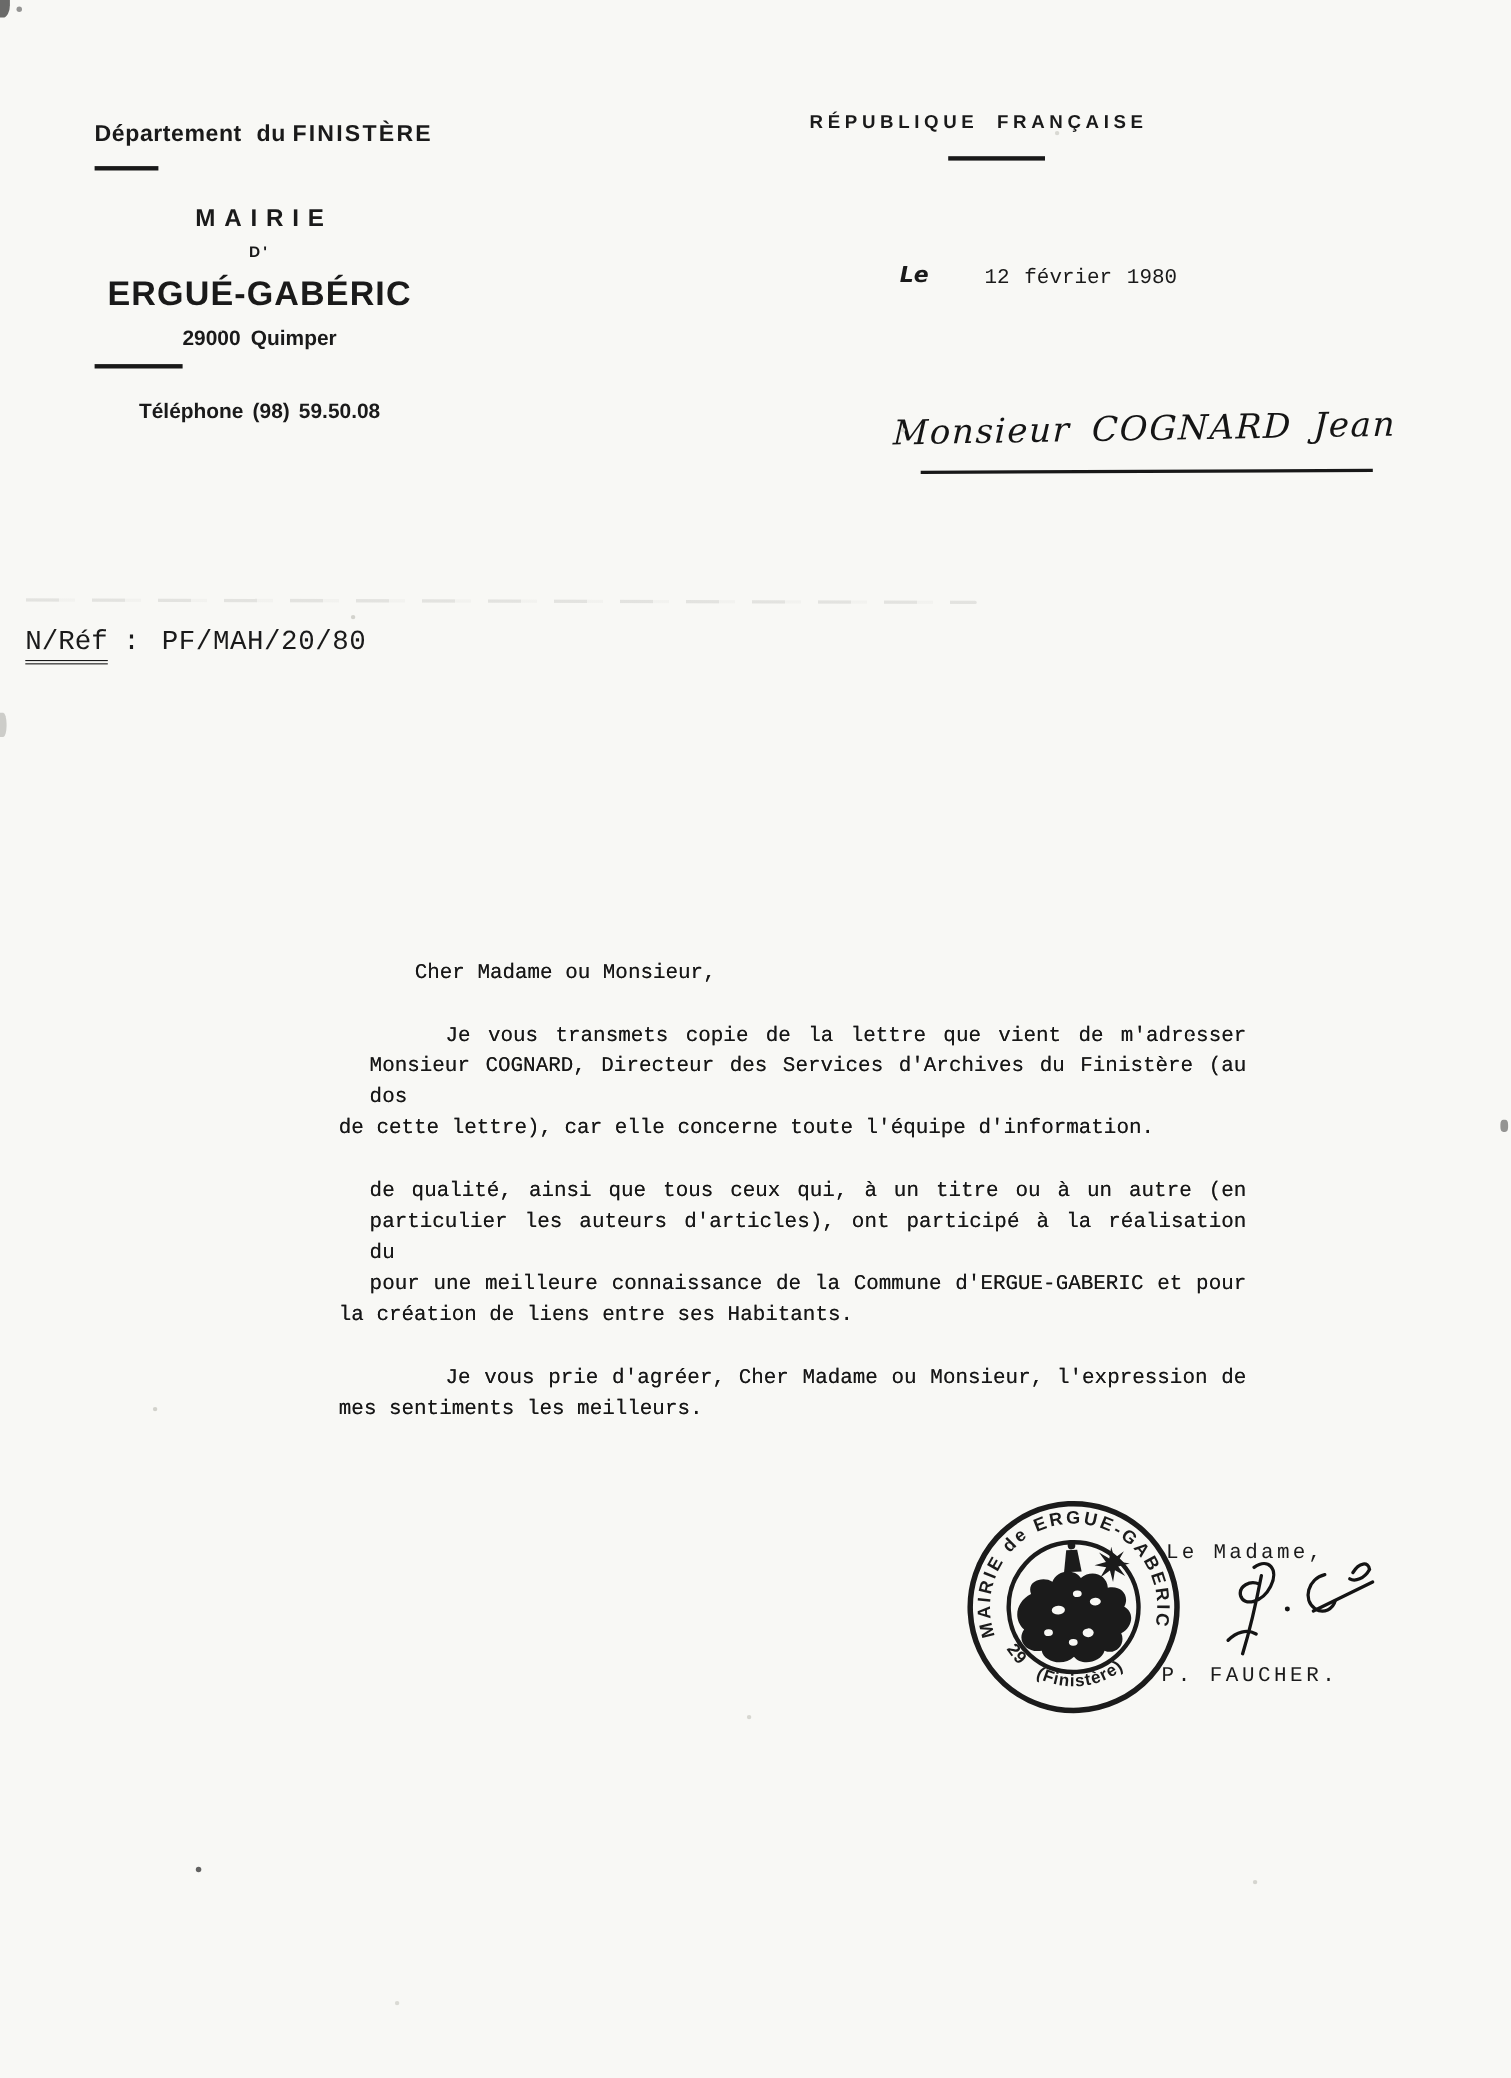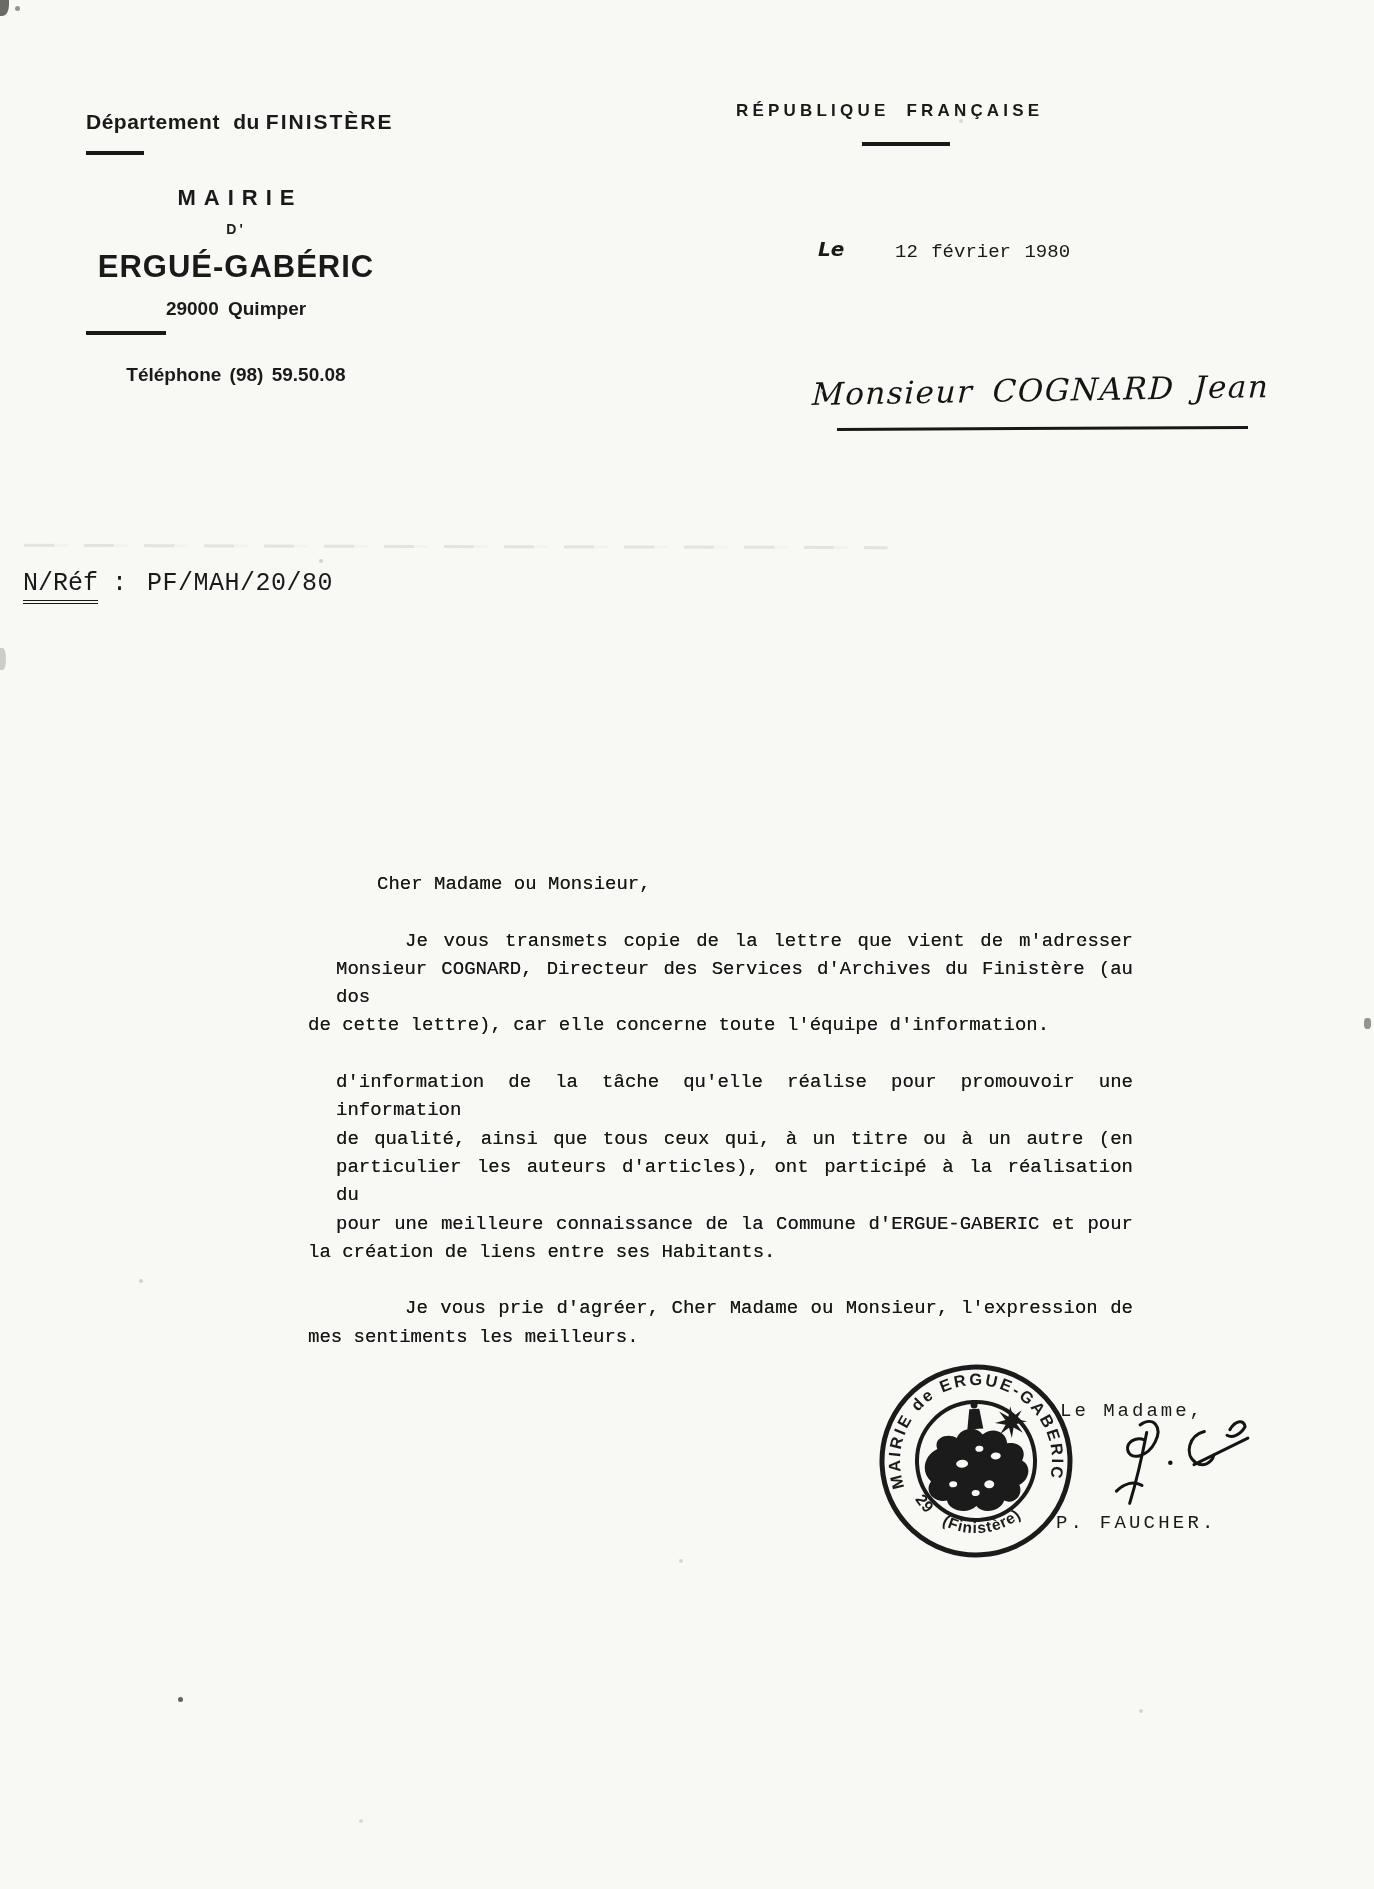--- a/index.html
+++ b/index.html
@@ -105,21 +105,20 @@
     <div class="para">
       <div class="line first">Cher Madame ou Monsieur,</div>
     </div>
 
   <div class="para">
         <div class="line first">Je vous transmets copie de la lettre que vient de m'adresser</div>
         <div class="line">Monsieur COGNARD, Directeur des Services d'Archives du Finistère (au dos</div>
         <div class="line">de cette lettre), car elle concerne toute l'équipe d'information.</div>
       </div>
       <div class="para">
-        <div class="line">d'information de la tâche qu'elle réalise pour promouvoir une information</div>
         <div class="line">de qualité, ainsi que tous ceux qui, à un titre ou à un autre (en</div>
         <div class="line">particulier les auteurs d'articles), ont participé à la réalisation du</div>
         <div class="line">pour une meilleure connaissance de la Commune d'ERGUE-GABERIC et pour</div>
         <div class="line">la création de liens entre ses Habitants.</div>
       </div>
       <div class="para">
         <div class="line first">Je vous prie d'agréer, Cher Madame ou Monsieur, l'expression de</div>
         <div class="line">mes sentiments les meilleurs.</div>
       </div>
     </div>

